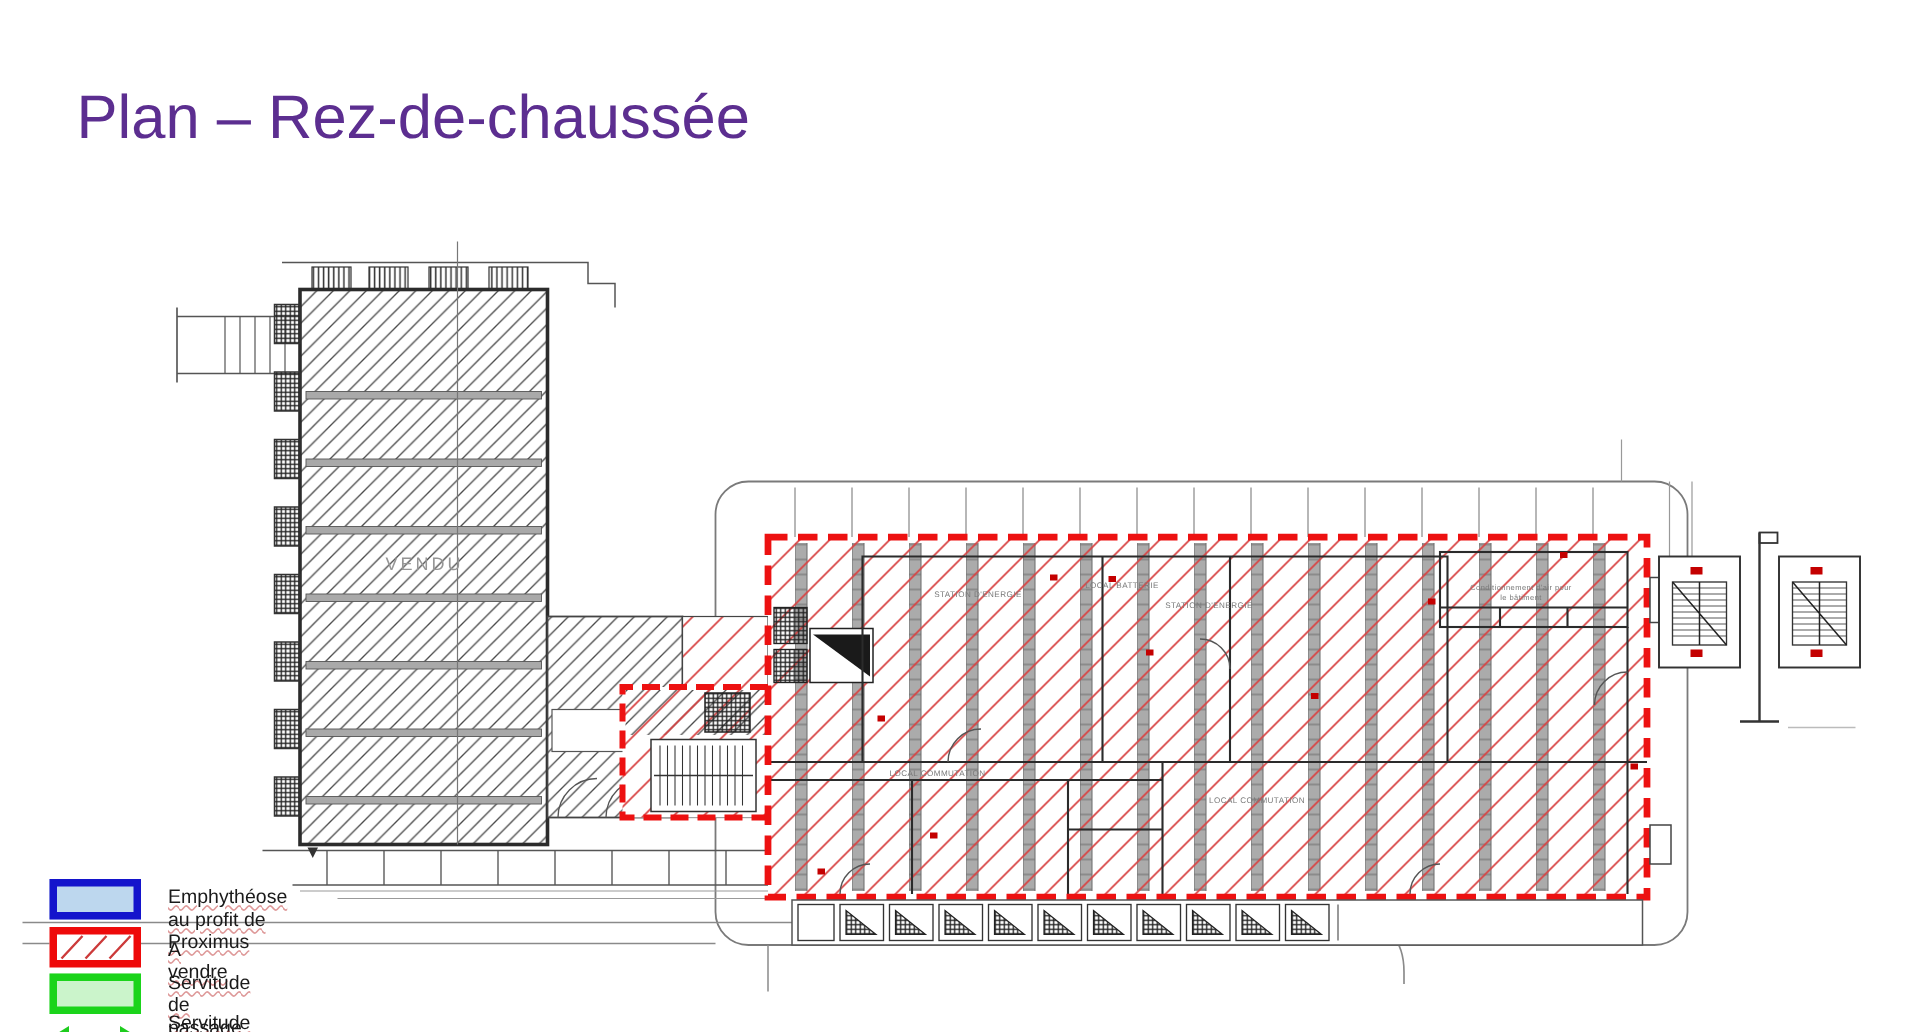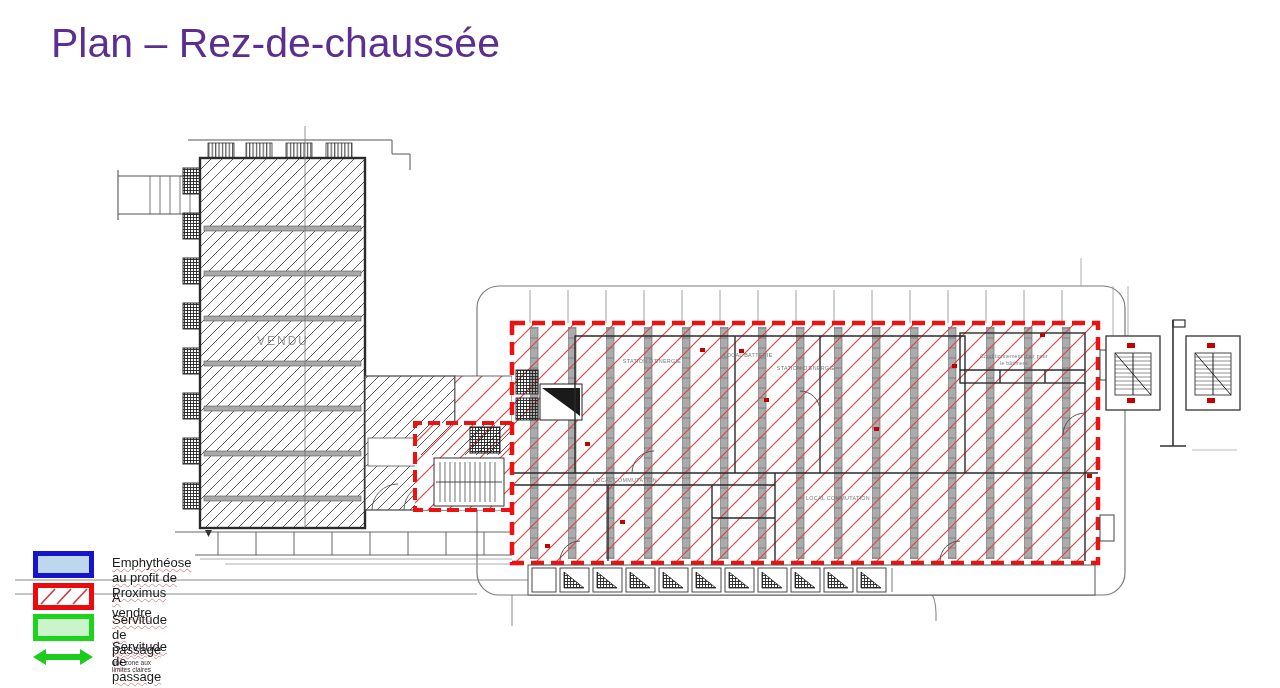--- a/index.html
+++ b/index.html
@@ -1,17 +1,17 @@
 <!DOCTYPE html>
 <html><head>
 <meta charset="utf-8">
 <style>
   html,body{margin:0;padding:0;background:#ffffff;width:1280px;height:688px;overflow:hidden;
     font-family:"Liberation Sans", sans-serif;}
-  #stage{position:relative;width:1280px;height:601px;background:#fff;}
+  #stage{position:relative;width:1280px;height:601px;background:#fff;margin-top:35px;}
   .page-title{position:absolute;left:51px;top:20px;font-size:41px;font-weight:400;
     color:#5C2E90;letter-spacing:0px;margin:0;}
   #plan-wrap{position:absolute;left:0;top:18px;width:1280px;height:688px;}
   
   .legend-row{position:absolute;left:33px;display:flex;align-items:flex-start;}
   .sw{box-sizing:border-box;width:61px;height:27px;flex:0 0 auto;}
   .sw-blue{border:5px solid #1414CC;background:#BDD7EE;}
   .sw-red{border:5px solid #EE0A0A;background:#fff;}
   .sw-green{border:5px solid #1BD41B;background:#CBF4CB;}
   .legend-texts{margin-left:9px;padding-left:61px;}

